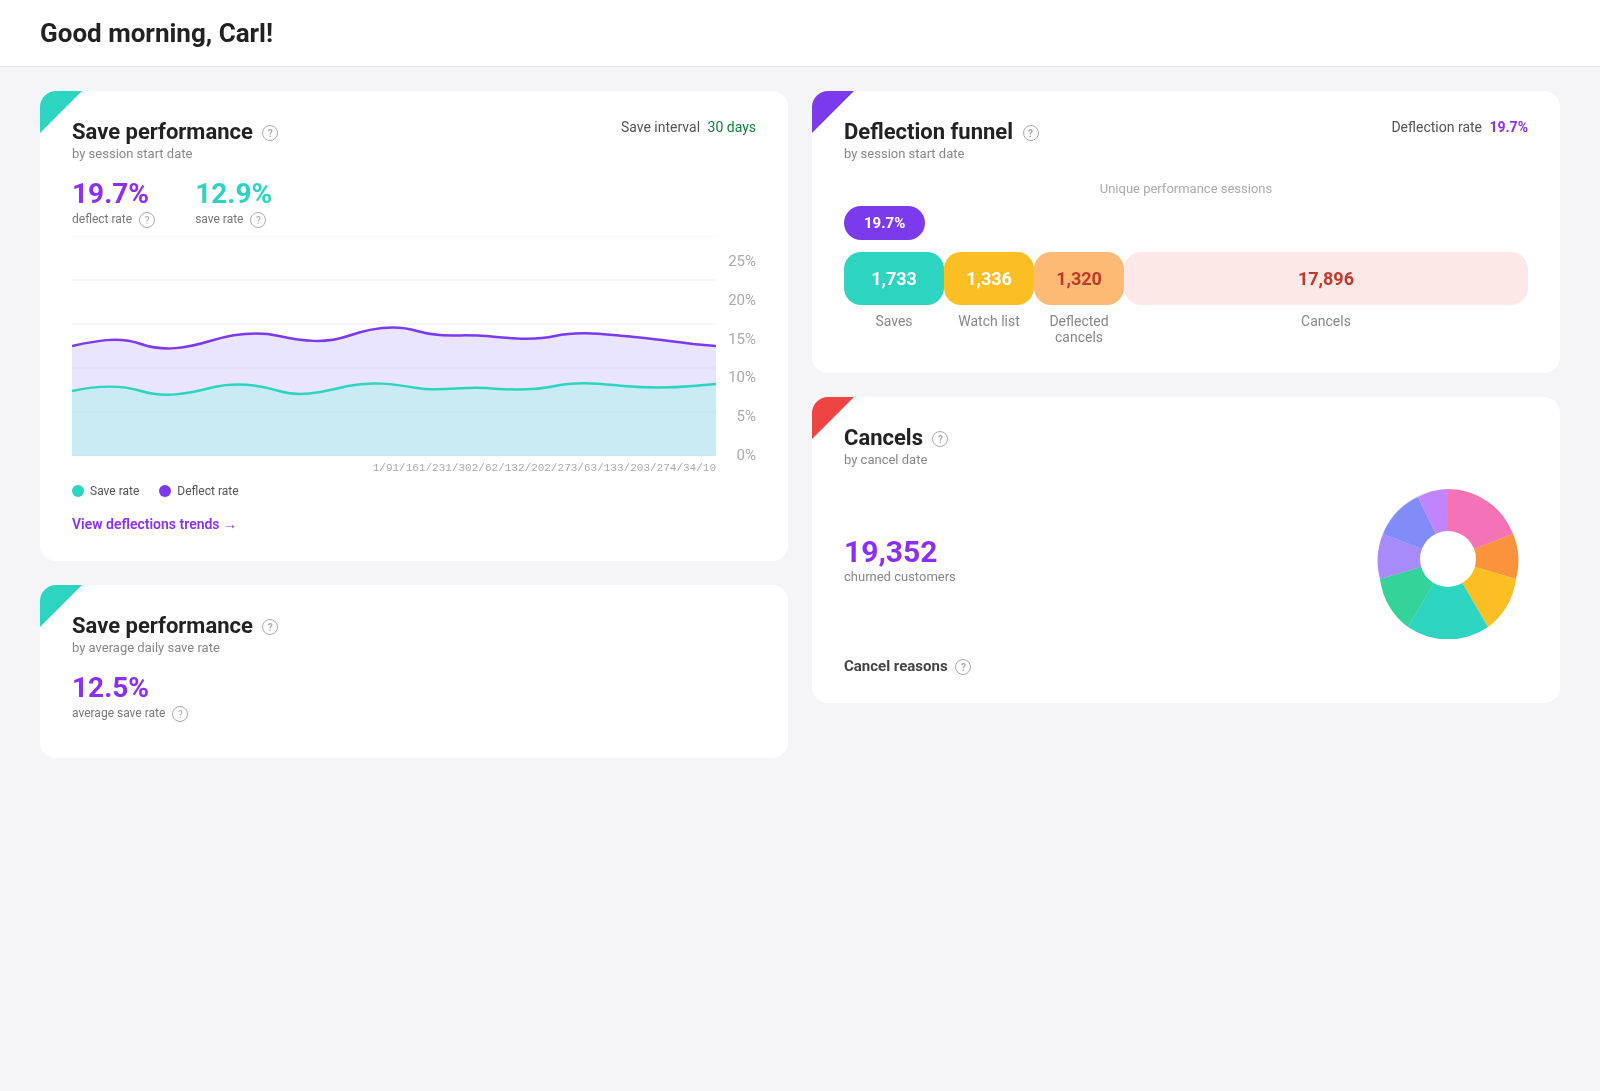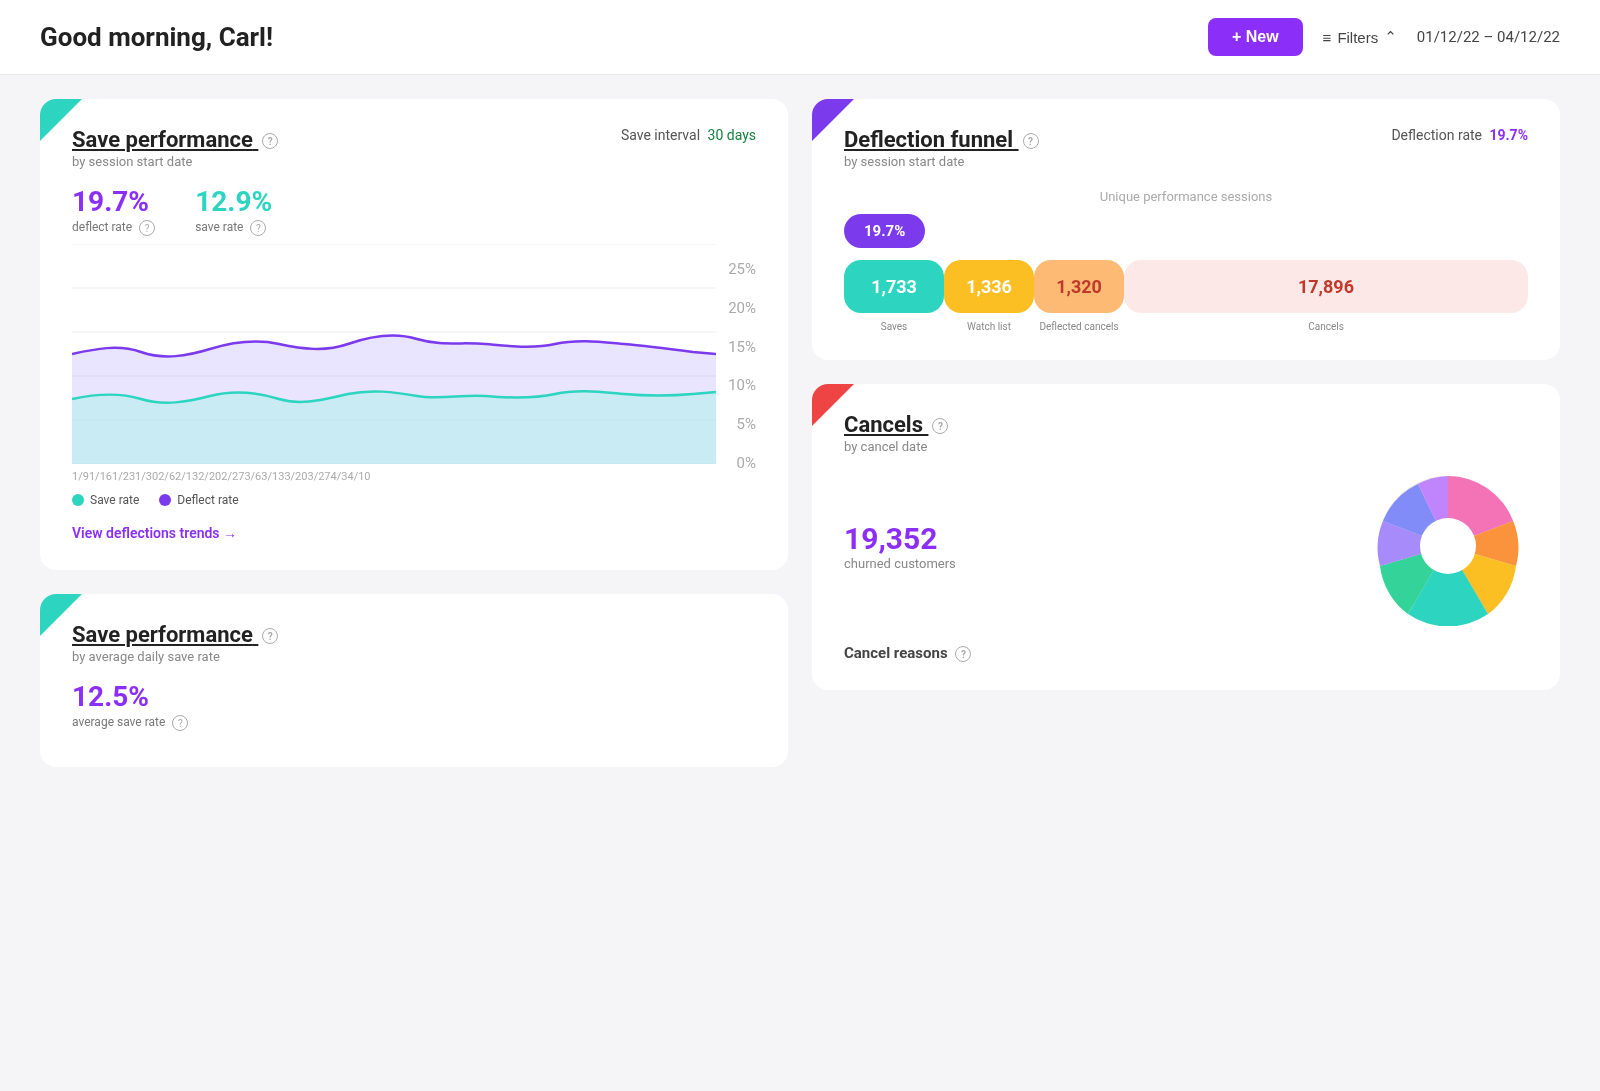--- a/index.html
+++ b/index.html
@@ -94,21 +94,20 @@
     }
     .card-header {
       display: flex;
       justify-content: space-between;
       align-items: flex-start;
       margin-bottom: 6px;
     }
     .card-title {
       font-size: 22px;
       font-weight: 700;
-      text-decoration: underline;
     }
     .card-subtitle {
       font-size: 13px;
       color: #888;
       margin-top: 2px;
     }
     .card-header-right {
       font-size: 14px;
       color: #555;
     }
@@ -164,25 +163,26 @@
     }
     .chart-svg-wrapper {
       position: absolute;
       left: 0;
       top: 0;
       right: 40px;
       bottom: 0;
     }
     .x-axis {
       display: flex;
-      justify-content: flex-start;
+      justify-content: flex-end;
       font-size: 11px;
       color: #aaa;
       margin-top: 6px;
       padding-right: 40px;
+      font-family: Liberation Mono, monospace;
     }
     .legend {
       display: flex;
       gap: 20px;
       margin-top: 10px;
       font-size: 12px;
       color: #555;
     }
     .legend-item {
       display: flex;
@@ -250,21 +250,21 @@
       color: #fff;
       padding: 16px 8px;
       border-radius: 17px;
     }
     .seg-teal { background: #2dd4bf; }
     .seg-yellow { background: #fbbf24; }
     .seg-pink { background: #fdba74; color: #c0392b; }
     .seg-lightpink { background: #fde8e8; color: #c0392b; flex: 1; }
     .funnel-labels-row {
       display: flex;
-      font-size: 10px;
+      font-size: 14px;
       color: #888;
       text-align: center;
     }
     .funnel-label {
       display: flex;
       flex-direction: column;
       align-items: center;
     }
     
     .cancels-row {
@@ -291,29 +291,20 @@
       font-weight: 700;
       color: #444;
       margin-top: 18px;
     }
   </style>
 </head>
 <body>
 
 <div class="header">
   <div class="header-title">Good morning, Carl!</div>
-  <div class="header-right">
-    <button class="new-btn">+ New</button>
-    <button class="filters-btn">
-      <span>≡</span>
-      <span>Filters</span>
-      <span>⌃</span>
-    </button>
-    <span class="date-range">01/12/22 – 04/12/22</span>
-  </div>
 </div>
 
 <div class="main-content">
 
   <div class="left-col">
 
     <div class="card">
       <div class="card-corner"></div>
       <div class="card-header">
         <div>

